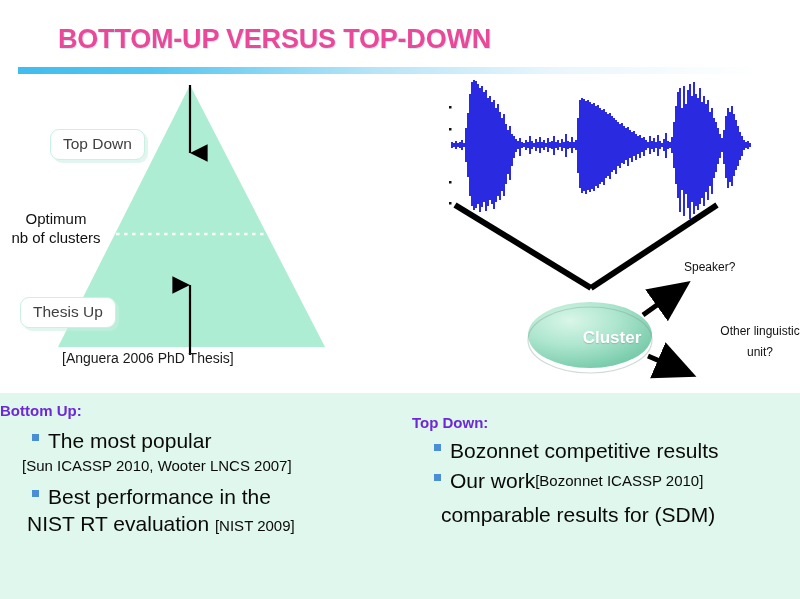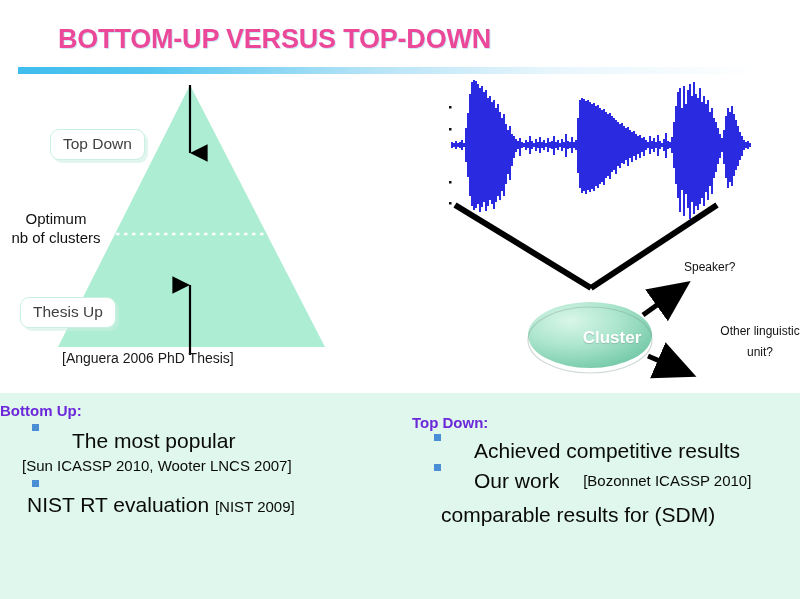--- a/index.html
+++ b/index.html
@@ -138,26 +138,25 @@
     font-weight: bold;
     color: #6d28d9;
     text-align: left;
     white-space: nowrap;
   }
   #heading-bottom-up { margin-top: 9px; }
   #heading-top-down  { margin-top: 21px; }
 
   .bullet-line {
     display: flex;
-    align-items: flex-start;
+    align-items: center;
     font-size: 21px;
     color: #0a0a0a;
     line-height: 26px;
     white-space: nowrap;
-    gap: 24px;
   }
   .bullet-sq {
     display: inline-block;
     width: 7px;
     height: 7px;
     background: #4A8FD6;
     margin-right: 9px;
     flex: 0 0 auto;
     position: relative;
     top: -4px;
@@ -430,33 +429,34 @@
 
       <div class="bullet-line" id="bu-l1">
         <span class="bullet-sq"></span>
         <span>The most popular</span>
       </div>
 
       <div class="ref-small" id="bu-l2">[Sun ICASSP 2010, Wooter LNCS 2007]</div>
 
       <div class="bullet-line" id="bu-l3">
         <span class="bullet-sq"></span>
+        <span>Best performance in the</span>
       </div>
 
       <div class="plain-line" id="bu-l4">
         <span>NIST RT evaluation</span><span>&nbsp;</span><span class="ref-inline">[NIST 2009]</span>
       </div>
     </div>
 
     <div class="col" id="col-right">
       <div class="col-heading" id="heading-top-down">Top Down:</div>
 
       <div class="bullet-line" id="td-l1">
         <span class="bullet-sq"></span>
-        <span>Achieved competitive results</span>
+        <span>Bozonnet competitive results</span>
       </div>
 
       <div class="bullet-line" id="td-l2">
         <span class="bullet-sq"></span>
         <span>Our work</span>
           <span class="ref-inline">[Bozonnet ICASSP 2010]</span>
       </div>
 
       <div class="plain-line" id="td-l3">comparable results for (SDM)</div>
     </div>

